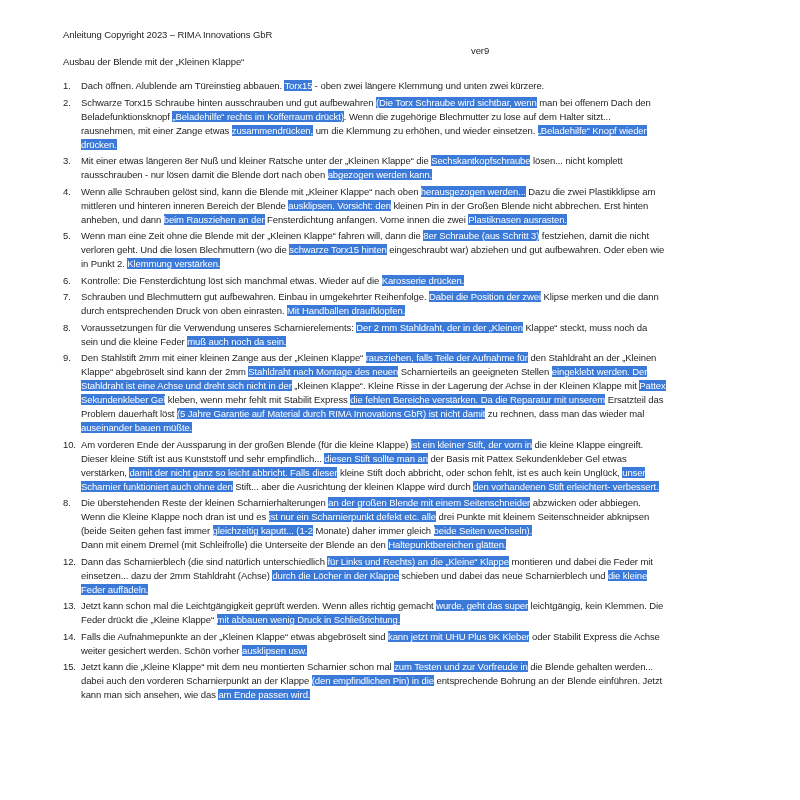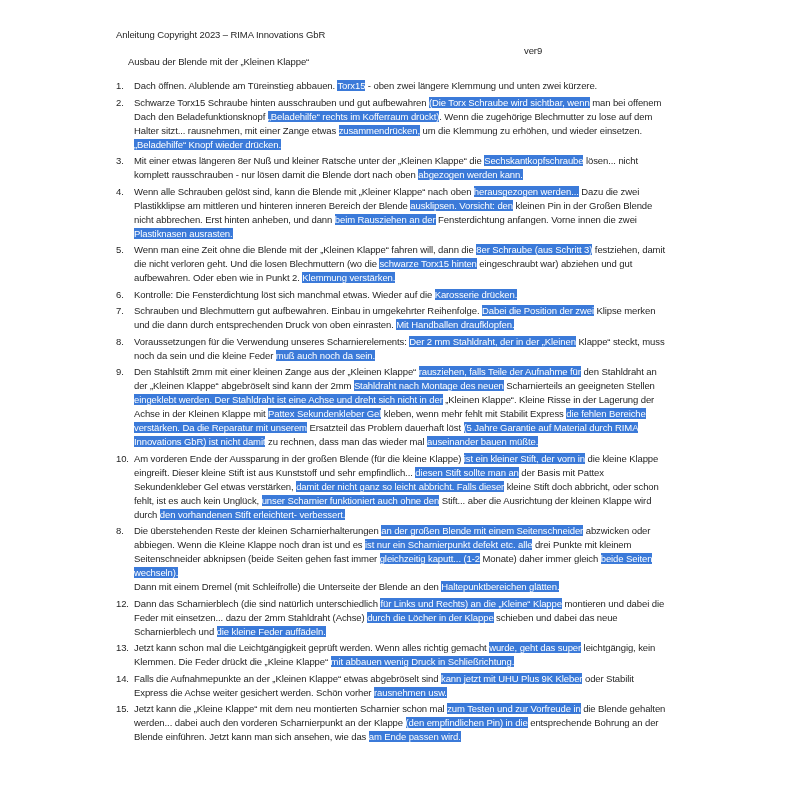--- a/index.html
+++ b/index.html
@@ -8,40 +8,40 @@
     width: 800px;
     height: 800px;
     overflow: hidden;
     background: var(--page-bg, #ffffff);
     font-family: "Liberation Sans", "DejaVu Sans", sans-serif;
     color: var(--text-color, #1f1f1f);
   }
   .page {
     width: 800px;
     height: 724px;
-    padding: 28px 134px 10px 116px;
+    padding: 28px 134px 10px 63px;
   }
   .doc-header,
   .section-heading,
   .item {
     font-size: 9.5px;
     line-height: 14px;
     letter-spacing: -0.1px;
   }
   .doc-header {
     position: relative;
     margin-bottom: 13px;
   }
   .doc-header .ver {
     position: absolute;
     left: 408px;
     top: 16px;
   }
   .section-heading {
-    margin: 0 0 10px 12px;
+    margin: 0 0 10px 0;
   }
   .section + .section .section-heading {
     margin-top: 12px;
   }
   .items { }
   .item {
     display: flex;
     margin-bottom: 2.5px;
   }
   .item .num {
@@ -119,21 +119,21 @@
           <div class="item">
             <div class="num">12.</div>
             <div class="txt"><span>Dann das Scharnierblech (die sind natürlich unterschiedlich </span><span class="hl">für Links und Rechts) an die „Kleine“ Klappe</span><span> montieren und dabei die Feder mit einsetzen... dazu der 2mm Stahldraht (Achse) </span><span class="hl">durch die Löcher in der Klappe</span><span> schieben und dabei das neue Scharnierblech und </span><span class="hl">die kleine Feder auffädeln.</span></div>
           </div>
           <div class="item">
             <div class="num">13.</div>
             <div class="txt"><span>Jetzt kann schon mal die Leichtgängigkeit geprüft werden. Wenn alles richtig gemacht </span><span class="hl">wurde, geht das super</span><span> leichtgängig, kein Klemmen. Die Feder drückt die „Kleine Klappe“ </span><span class="hl">mit abbauen wenig Druck in Schließrichtung.</span></div>
           </div>
           <div class="item">
             <div class="num">14.</div>
-            <div class="txt"><span>Falls die Aufnahmepunkte an der „Kleinen Klappe“ etwas abgebröselt sind </span><span class="hl">kann jetzt mit UHU Plus 9K Kleber</span><span> oder Stabilit Express die Achse weiter gesichert werden. Schön vorher </span><span class="hl">rausnehmen usw.</span></div>
+            <div class="txt"><span>Falls die Aufnahmepunkte an der „Kleinen Klappe“ etwas abgebröselt sind </span><span class="hl">kann jetzt mit UHU Plus 9K Kleber</span><span> oder Stabilit Express die Achse weiter gesichert werden. Schön vorher </span><span class="hl">ausklipsen usw.</span></div>
           </div>
           <div class="item">
             <div class="num">15.</div>
             <div class="txt"><span>Jetzt kann die „Kleine Klappe“ mit dem neu montierten Scharnier schon mal </span><span class="hl">zum Testen und zur Vorfreude in</span><span> die Blende gehalten werden... dabei auch den vorderen Scharnierpunkt an der Klappe </span><span class="hl">(den empfindlichen Pin) in die</span><span> entsprechende Bohrung an der Blende einführen.  Jetzt kann man sich ansehen, wie das </span><span class="hl">am Ende passen wird.</span></div>
           </div>
         </div>
       </div>
     </div>
 </div>
 

